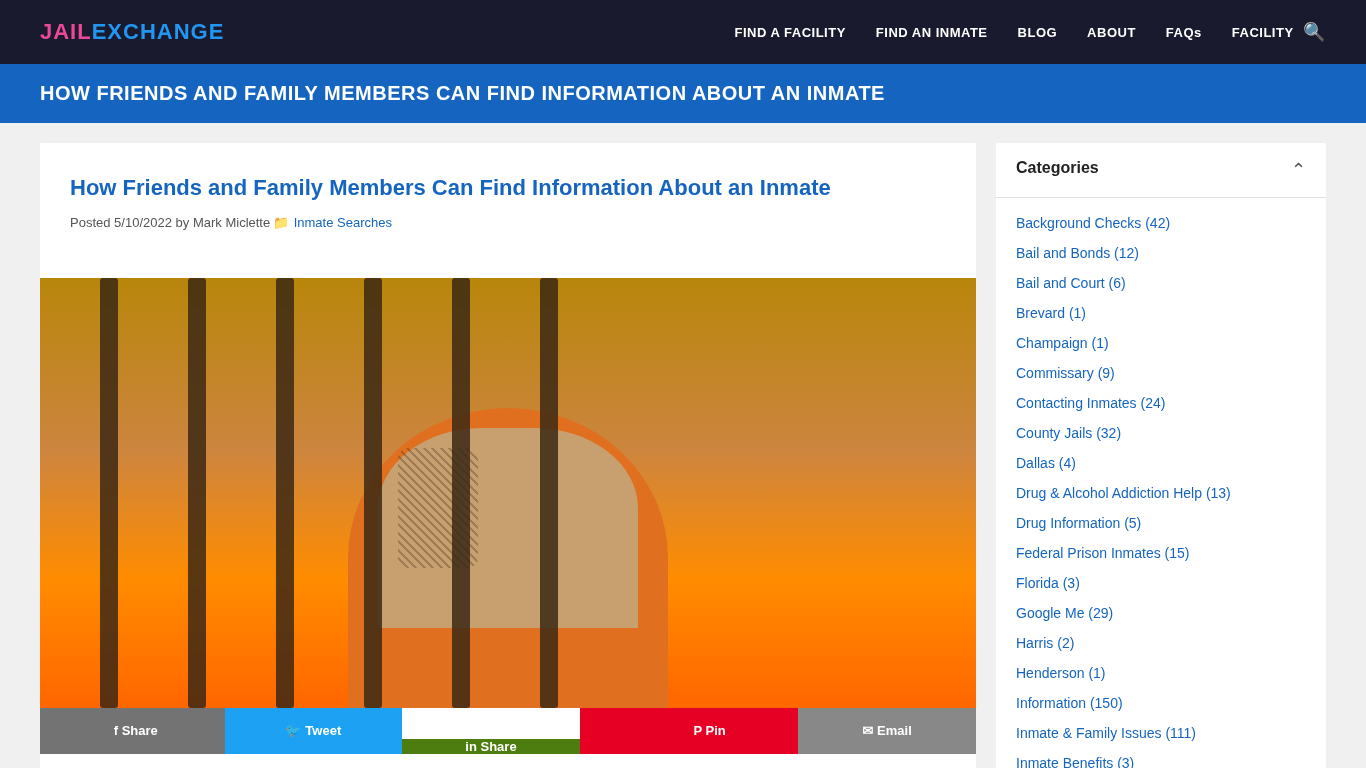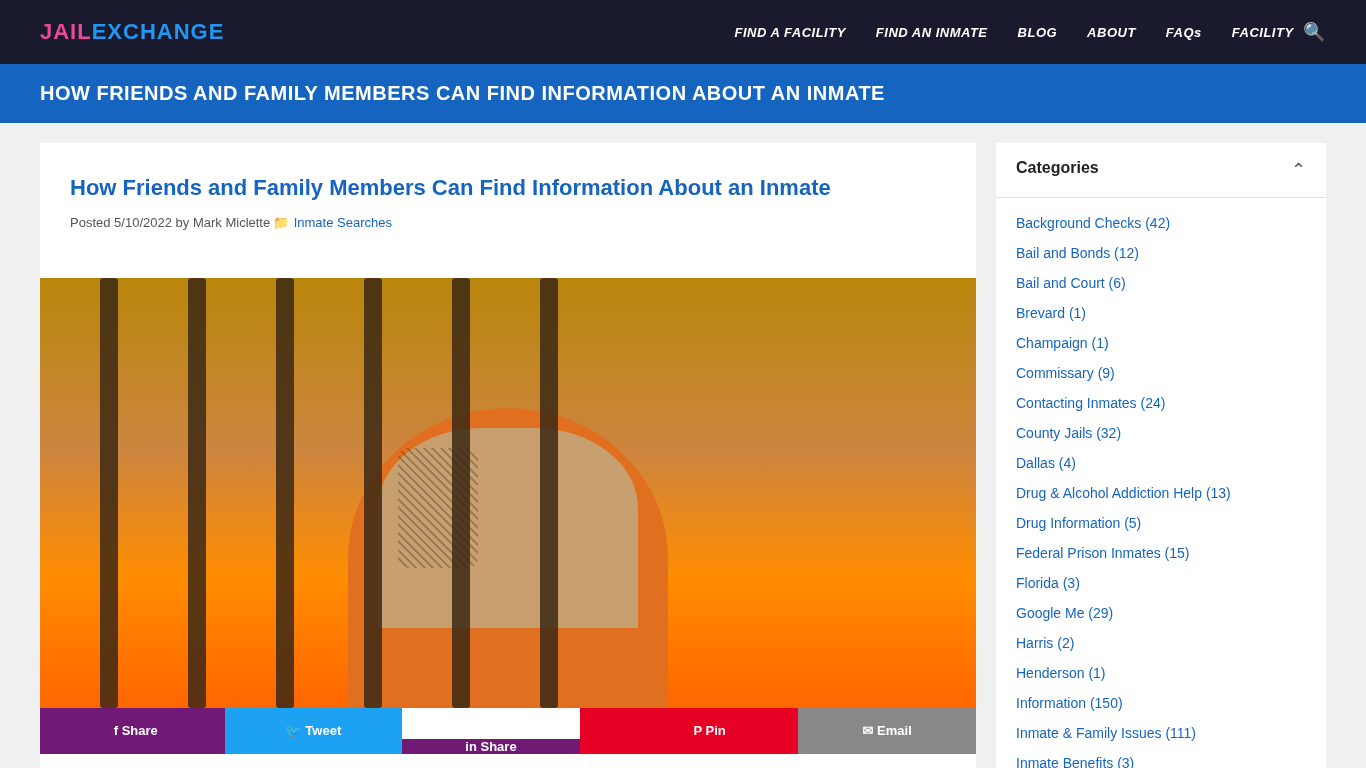--- a/index.html
+++ b/index.html
@@ -28,21 +28,20 @@
       gap: 30px;
       list-style: none;
     }
     .nav-links a {
       color: white;
       text-decoration: none;
       font-size: 13px;
       font-weight: 600;
       letter-spacing: 0.5px;
       cursor: pointer;
-      font-style: italic;
     }
     .nav-search {
       color: white;
       font-size: 18px;
       cursor: pointer;
       margin-left: 10px;
     }
 
     
     .page-title-banner {
@@ -172,23 +171,23 @@
     .social-btn {
       flex: 1;
       display: flex;
       align-items: center;
       justify-content: center;
       color: white;
       font-size: 13px;
       font-weight: 600;
       cursor: pointer;
     }
-    .social-btn.facebook { background: #701a75; padding-left: 7px; }
+    .social-btn.facebook { background: #737373; padding-left: 7px; }
     .social-btn.twitter { background: #1da1f2; }
-    .social-btn.linkedin { background: #701a75; margin-top: 31px; }
+    .social-btn.linkedin { background: #4d7c0f; margin-top: 31px; }
     .social-btn.pinterest { background: #e60023; padding-left: 41px; }
     .social-btn.email { background: #888; }
 
     
     .sidebar {
       width: 330px;
       flex-shrink: 0;
     }
     .categories-widget {
       background: white;

